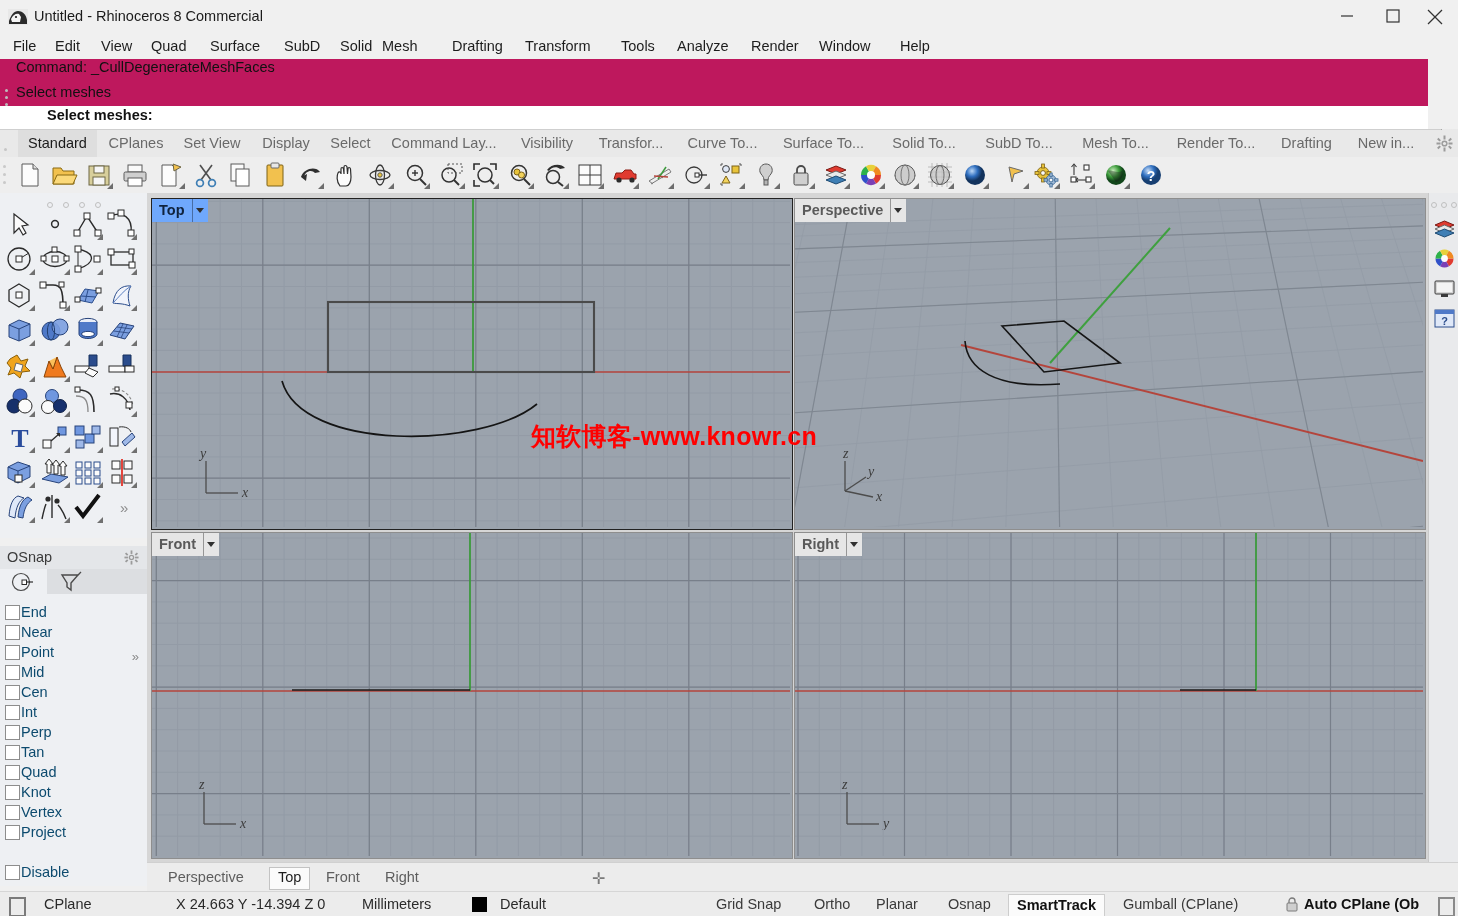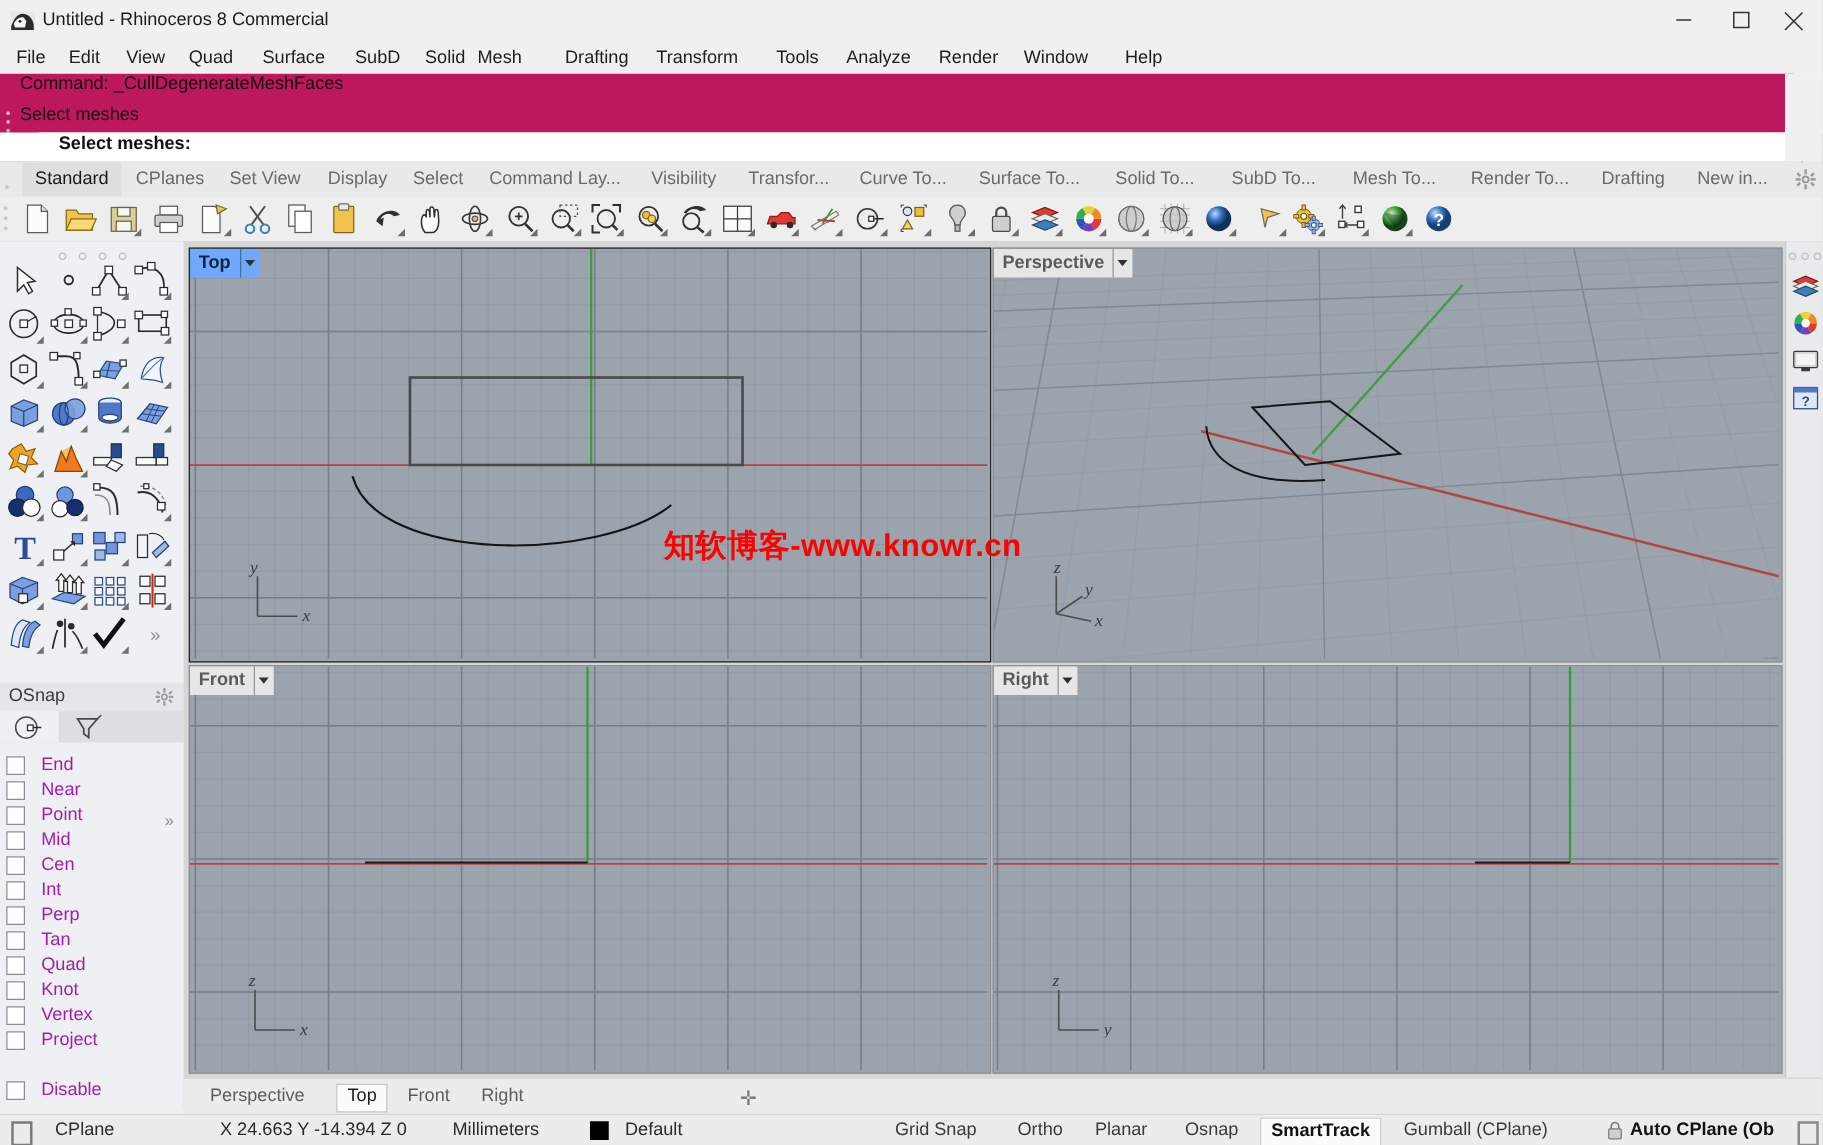--- a/index.html
+++ b/index.html
@@ -65,21 +65,21 @@
   .osnap{position:absolute;left:0;top:546px;width:147px;height:340px;background:#eef0f3;border-right:1px solid #c9c9c9;}
   .osnap-hdr{position:absolute;left:0;top:0;width:147px;height:23px;background:#e4e6e9;}
   .osnap-hdr .t{position:absolute;left:7px;top:3px;font-size:14.5px;color:#3b3b3b;}
   .osnap-hdr .g{position:absolute;right:8px;top:4px;width:15px;height:15px;}
   .osnap-tabs{position:absolute;left:0;top:23px;width:147px;height:25px;background:#dcdee1;}
   .ot{position:absolute;top:0;width:47px;height:25px;}
   .ot.active{background:#eef0f3;}
   .osnap-list{position:absolute;left:0;top:48px;width:147px;}
   .ck{position:relative;height:20px;margin:0 0 0 5px;}
   .ck .box{position:absolute;left:0;top:3px;width:13px;height:13px;border:1px solid #8d8d8d;background:#fff;}
-  .ck .lb{position:absolute;left:28px;top:0px;font-size:14.5px;color:#a21caf;line-height:20px;}
+  .ck .lb{position:absolute;left:16px;top:0px;font-size:14.5px;color:#0c4a6e;line-height:20px;}
   .chev{position:absolute;right:8px;top:55px;font-size:13px;color:#8a8a8a;}
 
   
   .vpwrap{position:absolute;left:147px;top:193px;width:1281px;height:669px;background:#d6d6d6;}
   .vp{position:absolute;background:#9ba3ad;overflow:hidden;border:1px solid #8e8e8e;}
   .vp.tl{left:4px;top:5px;width:640px;height:330px;}
   .vp.tr{left:647px;top:5px;width:630px;height:330px;}
   .vp.bl{left:4px;top:339px;width:640px;height:325px;}
   .vp.br{left:647px;top:339px;width:630px;height:325px;}
   .vp.active{border:1px solid #222;}

